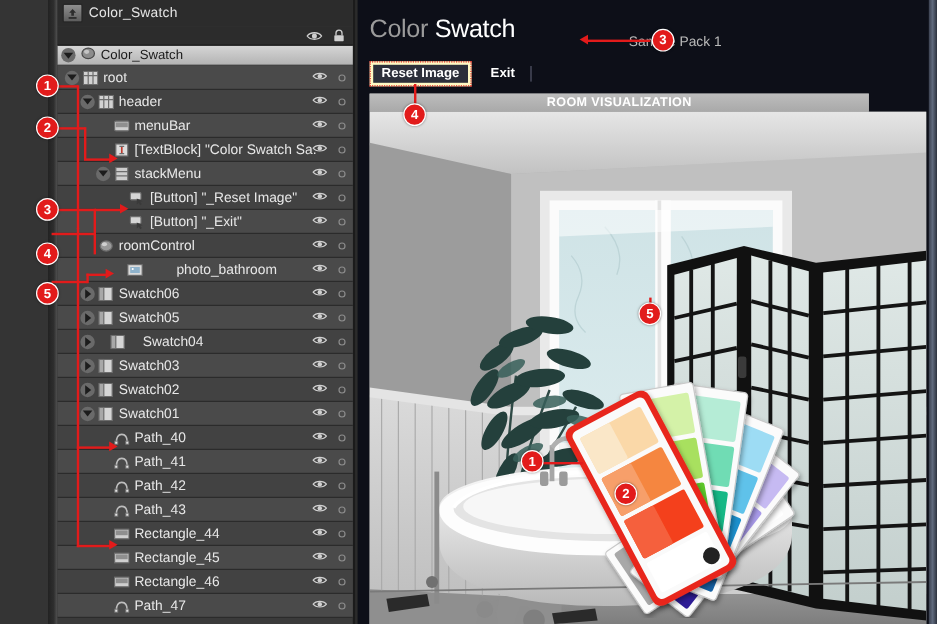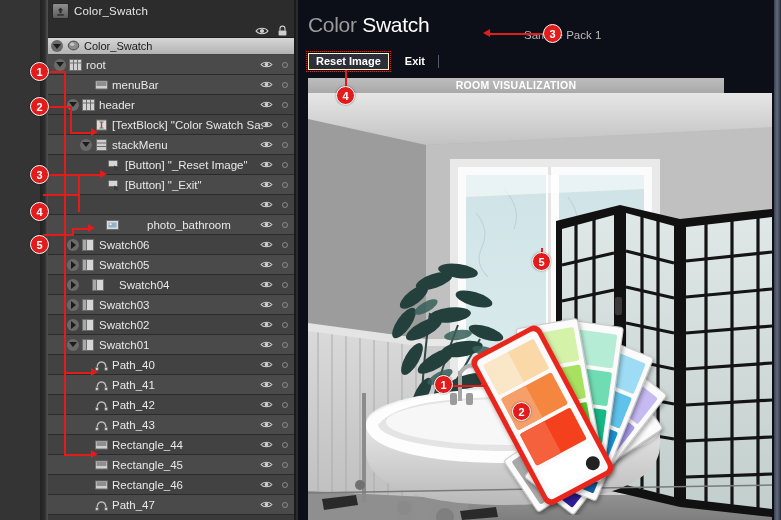--- a/index.html
+++ b/index.html
@@ -55,21 +55,21 @@
     display: flex; align-items: center; padding-left: 3px;
     border-bottom: 1px solid #444;
   }
   .tree-root-row .lbl { color: #1a1a1a; font-size: 11px; margin-left: 4px; }
 
   .tree-list { position: relative; }
   .trow {
     position: relative; height: 20px;
     border-bottom: 1px solid #2b2b2b;
     background: #4a4a4a;
-    display: flex; align-items: flex-start;
+    display: flex; align-items: flex-end;
   }
   .trow.alt { background: #424242; }
   .trow .twig { display:flex; align-items:center; height:100%; }
   .trow .tlabel {
     color: #e8e8e8; font-size: 11.5px; white-space: nowrap;
     overflow: hidden; text-overflow: clip;
   }
   .trow .rowicons {
     position: absolute; right: 6px; top: 0; height: 100%;
     display: flex; align-items: center; gap: 9px;
@@ -108,21 +108,21 @@
     position: absolute; left: 226px; top: 29px;
     color: #b9b9b9; font-size: 11.5px;
   }
 
   .app-menubar {
     position: relative; height: 18px; margin-left: 10px;
     display: flex; align-items: center; gap: 0px;
   }
   .menu-btn {
     position: relative; color: #ffffff; font-size: 11px; font-weight: bold;
-    padding: 1px 7px; background: #2c2f3a; border: 1px solid #fef9c3;
+    padding: 1px 7px; background: #2c2f3a; border: 3px solid #fef9c3;
     line-height: 13px;
   }
   .menu-btn.focused::after {
     content: ""; position: absolute; left: -3px; top: -3px; right: -3px; bottom: -3px;
     border: 1px dotted #e02020;
   }
   .menu-btn.plain { background: transparent; border: 1px solid transparent; }
   .menu-sep { width: 1px; height: 13px; background: #55596a; margin-left: 5px; }
 
   .viz-wrap {
@@ -233,53 +233,53 @@
             <span class="tlabel">root</span>
           </div>
           <div class="rowicons">
             <span><svg width="13" height="11" viewBox="0 0 14 12">
                 <path d="M1 6 C3.4 2.6 10.6 2.6 13 6 C10.6 9.4 3.4 9.4 1 6 Z" fill="none" stroke="#d0d0d0" stroke-width="1.1"></path>
                 <circle cx="7" cy="6" r="2" fill="#d0d0d0"></circle>
               </svg></span>
             <span class="dot-lock"></span>
           </div>
         </div>
-        <div class="trow">
-          <div class="twig" style="padding-left: 32px;">
-            <span class="tri empty"></span>
-            <span>
-              <svg class="nodeicon" viewBox="0 0 13 12">
-                <rect x="0.5" y="2" width="12" height="8" rx="1" fill="#cfcfcf" stroke="#6d6d6d"></rect>
-                <rect x="1.5" y="3" width="10" height="4" fill="#8f8f8f"></rect>
-              </svg>
-            </span>
-            <span class="tlabel">menuBar</span>
-          </div>
-          <div class="rowicons">
-            <span><svg width="13" height="11" viewBox="0 0 14 12">
-                <path d="M1 6 C3.4 2.6 10.6 2.6 13 6 C10.6 9.4 3.4 9.4 1 6 Z" fill="none" stroke="#d0d0d0" stroke-width="1.1"></path>
-                <circle cx="7" cy="6" r="2" fill="#d0d0d0"></circle>
-              </svg></span>
-            <span class="dot-lock"></span>
-          </div>
-        </div>
         <div class="trow alt">
           <div class="twig" style="padding-left: 19px;">
             <span class="tri down">
               <i></i>
             </span>
             <span>
               <svg class="nodeicon" viewBox="0 0 13 12">
                 <rect x="0.5" y="0.5" width="12" height="11" fill="#d2d2d2" stroke="#6d6d6d"></rect>
                 <line x1="4.5" y1="0.5" x2="4.5" y2="11.5" stroke="#6d6d6d"></line>
                 <line x1="8.5" y1="0.5" x2="8.5" y2="11.5" stroke="#6d6d6d"></line>
                 <line x1="0.5" y1="4" x2="12.5" y2="4" stroke="#6d6d6d"></line>
               </svg>
             </span>
             <span class="tlabel">header</span>
+          </div>
+          <div class="rowicons">
+            <span><svg width="13" height="11" viewBox="0 0 14 12">
+                <path d="M1 6 C3.4 2.6 10.6 2.6 13 6 C10.6 9.4 3.4 9.4 1 6 Z" fill="none" stroke="#d0d0d0" stroke-width="1.1"></path>
+                <circle cx="7" cy="6" r="2" fill="#d0d0d0"></circle>
+              </svg></span>
+            <span class="dot-lock"></span>
+          </div>
+        </div>
+        <div class="trow">
+          <div class="twig" style="padding-left: 32px;">
+            <span class="tri empty"></span>
+            <span>
+              <svg class="nodeicon" viewBox="0 0 13 12">
+                <rect x="0.5" y="2" width="12" height="8" rx="1" fill="#cfcfcf" stroke="#6d6d6d"></rect>
+                <rect x="1.5" y="3" width="10" height="4" fill="#8f8f8f"></rect>
+              </svg>
+            </span>
+            <span class="tlabel">menuBar</span>
           </div>
           <div class="rowicons">
             <span><svg width="13" height="11" viewBox="0 0 14 12">
                 <path d="M1 6 C3.4 2.6 10.6 2.6 13 6 C10.6 9.4 3.4 9.4 1 6 Z" fill="none" stroke="#d0d0d0" stroke-width="1.1"></path>
                 <circle cx="7" cy="6" r="2" fill="#d0d0d0"></circle>
               </svg></span>
             <span class="dot-lock"></span>
           </div>
         </div>
         <div class="trow alt">

